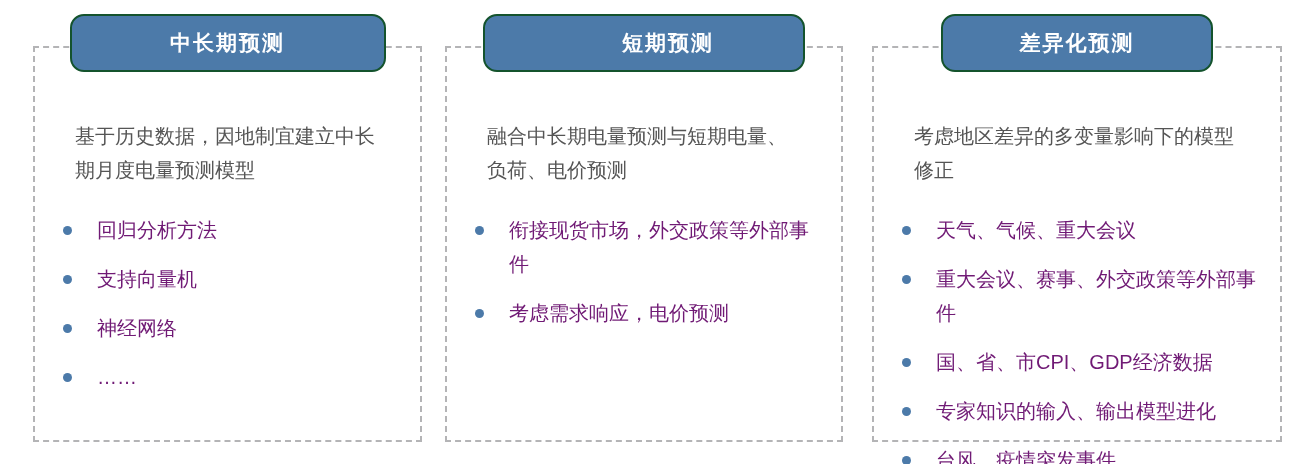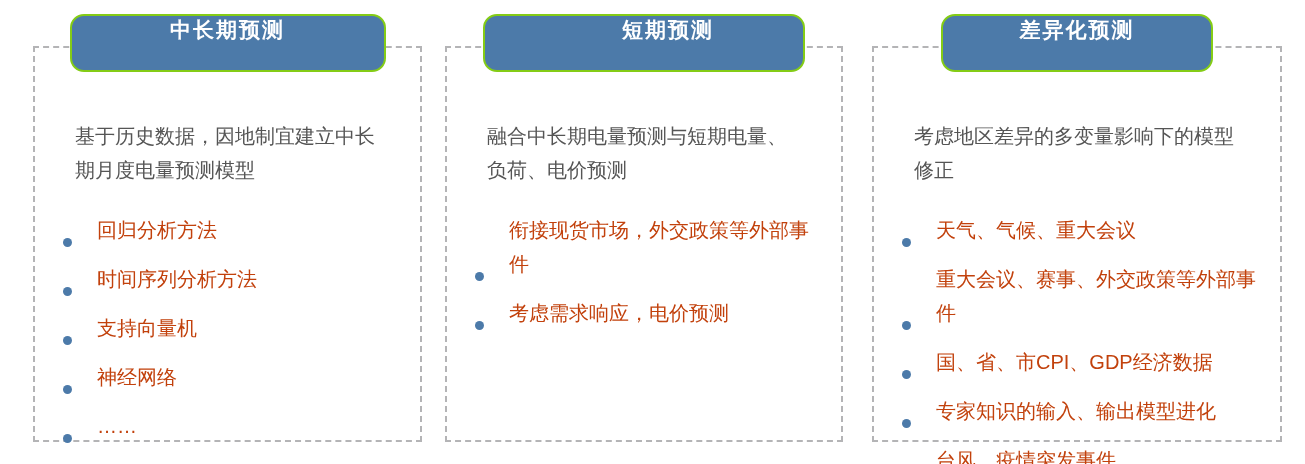--- a/index.html
+++ b/index.html
@@ -28,27 +28,28 @@
   .card-2 { left: 872px; width: 410px; }
 
   .card-header {
     position: absolute;
     top: -34px;
     left: 50%;
     transform: translateX(-50%);
     height: 58px;
     box-sizing: border-box;
     background: #4c7aa9;
-    border: 2px solid #84cc16;
+    border: 2px solid #14532d;
     border-radius: 14px;
     color: #ffffff;
     font-size: 21px;
     font-weight: bold;
     letter-spacing: 2px;
     display: flex;
+    align-items: center;
     justify-content: center;
     z-index: 2;
   }
   .card-0 .card-header { width: 316px; }
   .card-1 .card-header { width: 322px; padding-left: 48px; }
   .card-2 .card-header { width: 272px; }
 
   .card-body {
     padding: 55px 24px 0 24px;
   }
@@ -58,23 +59,23 @@
     font-size: 20px;
     line-height: 34px;
   }
   .bullets {
     list-style: none;
     margin: 26px 0 0 0;
     padding: 0;
   }
   .bullet {
     display: flex;
-    align-items: flex-end;
+    align-items: flex-start;
     margin-bottom: 15px;
-    color: #c2410c;
+    color: #701a75;
     font-size: 20px;
     line-height: 34px;
   }
   .dot {
     flex: none;
     width: 9px;
     height: 9px;
     border-radius: 50%;
     background: #4c7aa9;
     margin: 13px 25px 0 4px;
@@ -91,24 +92,20 @@
   <div class="card card-0">
     <div class="card-header">
       <span>中长期预测</span>
     </div>
     <div class="card-body">
       <p class="intro">基于历史数据，因地制宜建立中长期月度电量预测模型</p>
       <ul class="bullets">
         <li class="bullet">
           <span class="dot"></span>
           <span class="bullet-text">回归分析方法</span>
-        </li>
-        <li class="bullet">
-          <span class="dot"></span>
-          <span class="bullet-text">时间序列分析方法</span>
         </li>
         <li class="bullet">
           <span class="dot"></span>
           <span class="bullet-text">支持向量机</span>
         </li>
         <li class="bullet">
           <span class="dot"></span>
           <span class="bullet-text">神经网络</span>
         </li>
         <li class="bullet">

